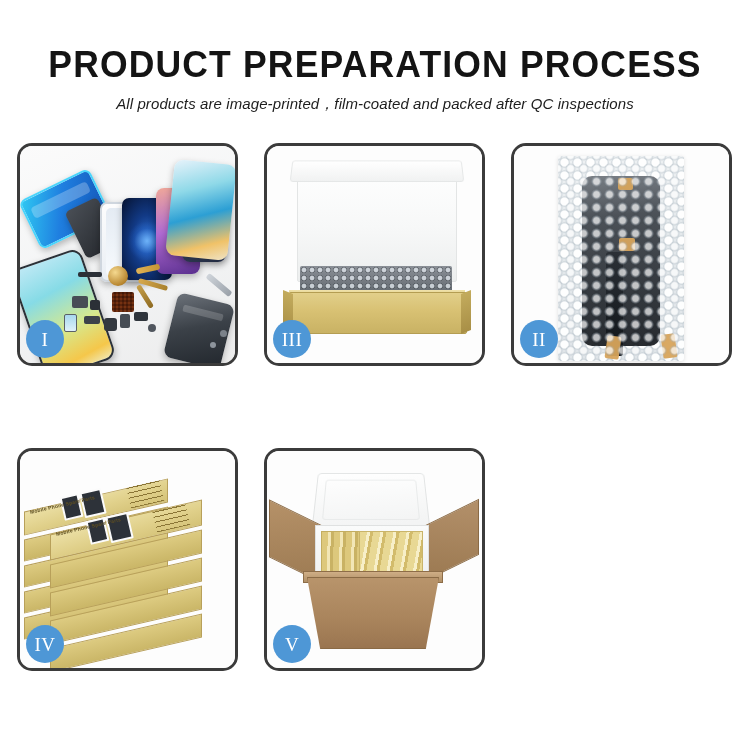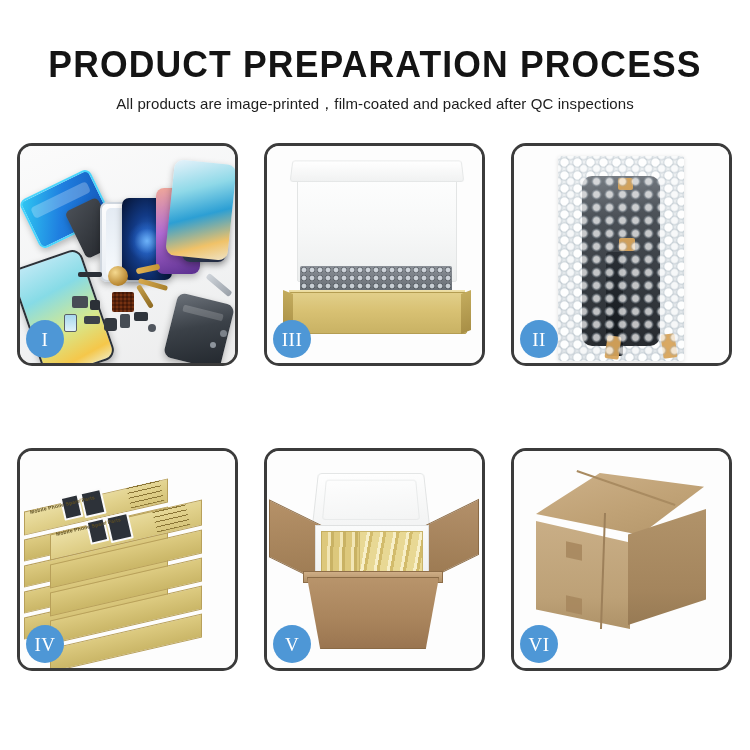--- a/index.html
+++ b/index.html
@@ -14,21 +14,21 @@
   .header{position:absolute;left:0;top:0;width:750px;text-align:center;}
   .title{
     margin:0;padding-top:44px;
     font-size:37px;line-height:42px;font-weight:700;letter-spacing:1.2px;
     color:#141414;transform:scaleX(0.96);transform-origin:center;
     white-space:nowrap;
   }
   .subtitle{
     margin:0;padding-top:8px;
     font-size:15px;line-height:19px;font-weight:400;color:#1d1d1d;
-    letter-spacing:0.1px;white-space:nowrap;
+    letter-spacing:0.1px;white-space:nowrap;font-style:italic;
   }
 
   
   .grid{
     position:absolute;left:17px;top:143px;width:716px;height:533px;
     display:grid;grid-template-columns:repeat(3,221px);
     grid-template-rows:repeat(2,223px);
     column-gap:26px;row-gap:82px;
   }
   .panel{
@@ -332,27 +332,15 @@
         <div class="v-flapR"></div>
         <div class="v-inner"></div>
         <div class="v-sticks"></div>
         <div class="v-sticks2"></div>
         <div class="v-rim"></div>
         <div class="v-front"></div>
       </div>
       <div class="badge">V</div>
     </div>
 
-    <div class="panel">
-      <div class="stage p6">
-        <div class="c-top"></div>
-        <div class="c-topline"></div>
-        <div class="c-left"></div>
-        <div class="c-right"></div>
-        <div class="c-seam"></div>
-        <div class="c-tab1"></div>
-        <div class="c-tab2"></div>
-      </div>
-      <div class="badge">VI</div>
-    </div>
 
   </div>
 </div>
 
 </body></html>

